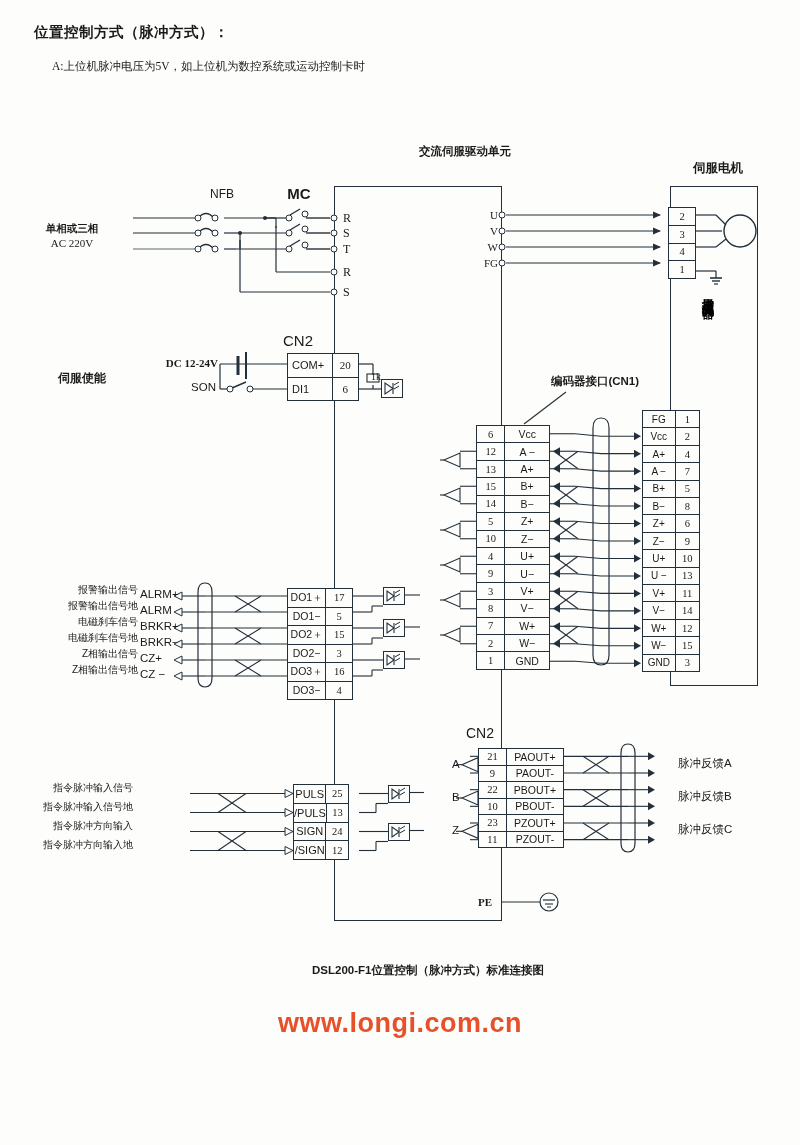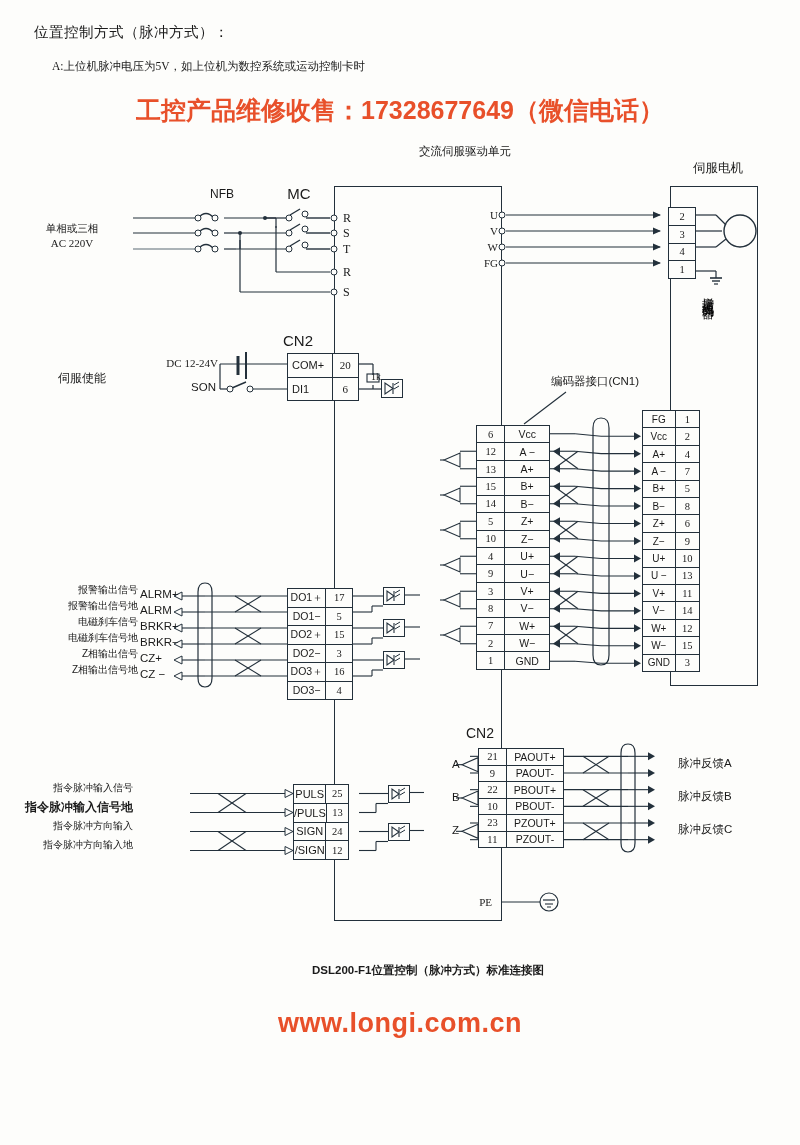--- a/index.html
+++ b/index.html
@@ -10,21 +10,21 @@
   #page{
     position:relative;
     width:800px;height:1145px;
     background:#fdfdfb;
     overflow:hidden;
   }
   
   .t{position:absolute;white-space:nowrap;color:#1a1a1a;line-height:1;}
   .serif{font-family:"Liberation Serif","DejaVu Serif",serif;}
   .sans{font-family:"Liberation Sans","DejaVu Sans",sans-serif;}
-  .b{font-weight:normal;}
+  .b{font-weight:bold;}
   .ctr{transform:translateX(-50%);}
   .mid{transform:translateY(-50%);}
   .rt{transform:translate(-100%,-50%);}
   .box{position:absolute;border:1px solid #23303b;box-sizing:border-box;background:transparent;}
   .boxw{position:absolute;border:1px solid #23303b;box-sizing:border-box;background:#fdfdfb;}
   
   #title{left:34px;top:25px;font-size:14.5px;letter-spacing:.5px;}
   #subtitle{left:52px;top:61px;font-size:11.5px;}
   #promo{left:400px;top:98px;font-size:25px;color:#e8502a;font-weight:bold;letter-spacing:0px;}
   #url{left:400px;top:1010px;font-size:27px;color:#e8502a;font-weight:bold;letter-spacing:.5px;}
@@ -47,21 +47,20 @@
   .vtext{position:absolute;writing-mode:vertical-rl;text-orientation:upright;
          font-size:12px;letter-spacing:2px;line-height:1;}
 </style>
 </head>
 <body>
 
 <div id="page">
 
   <div class="t sans b" id="title">位置控制方式（脉冲方式）：</div>
   <div class="t serif" id="subtitle">A:上位机脉冲电压为5V，如上位机为数控系统或运动控制卡时</div>
-  <div class="t sans ctr" id="promo">工控产品维修收售：17328677649（微信电话）</div>
 
   <div class="t sans b ctr" style="left:465px;top:146px;font-size:11.5px;">交流伺服驱动单元</div>
   <div class="t sans b ctr" style="left:718px;top:162px;font-size:12.5px;">伺服电机</div>
   <div class="t sans b ctr" style="left:595px;top:376px;font-size:11.5px;">编码器接口(CN1)</div>
   <div class="vtext sans b" style="left:702px;top:288px;">增量式编码器</div>
 
   <svg style="left:0;top:0;width:800px;height:1145px;">
     <line x1="524" y1="424" x2="566" y2="392" stroke="#23303b" stroke-width="1.1"></line>
   </svg>
 
@@ -586,21 +585,21 @@
         <div class="td sans" style="flex: 1.45 1 0%; font-size: 11px;">SIGN</div>
         <div class="td serif" style="flex: 1 1 0%; font-size: 10.5px;">24</div>
       </div>
       <div class="tr">
         <div class="td sans" style="flex: 1.45 1 0%; font-size: 11px;">/SIGN</div>
         <div class="td serif" style="flex: 1 1 0%; font-size: 10.5px;">12</div>
       </div>
     </div>
   <div id="puls-desc">
       <div class="t sans rt" style="left: 133px; top: 787.5px; font-size: 10px;">指令脉冲输入信号</div>
-      <div class="t sans rt" style="left: 133px; top: 806.5px; font-size: 12px; font-weight: bold;">指令脉冲输入信号地</div>
+      <div class="t sans rt" style="left: 133px; top: 806.5px; font-size: 10px;">指令脉冲输入信号地</div>
       <div class="t sans rt" style="left: 133px; top: 825.5px; font-size: 10px;">指令脉冲方向输入</div>
       <div class="t sans rt" style="left: 133px; top: 844.5px; font-size: 10px;">指令脉冲方向输入地</div>
     </div>
   <svg id="puls-wires" style="left:0;top:0;width:800px;height:1145px;">
       <line x1="190" y1="793.5" x2="285" y2="793.5" stroke="#23303b" stroke-width="1.1"></line>
       <path d="M285,789.5 L285,797.5 L293,793.5 z" fill="none" stroke="#23303b" stroke-width="1"></path>
       <line x1="293" y1="793.5" x2="293" y2="793.5" stroke="#23303b" stroke-width="1.1"></line>
       <line x1="190" y1="812.5" x2="285" y2="812.5" stroke="#23303b" stroke-width="1.1"></line>
       <path d="M285,808.5 L285,816.5 L293,812.5 z" fill="none" stroke="#23303b" stroke-width="1"></path>
       <line x1="293" y1="812.5" x2="293" y2="812.5" stroke="#23303b" stroke-width="1.1"></line>

